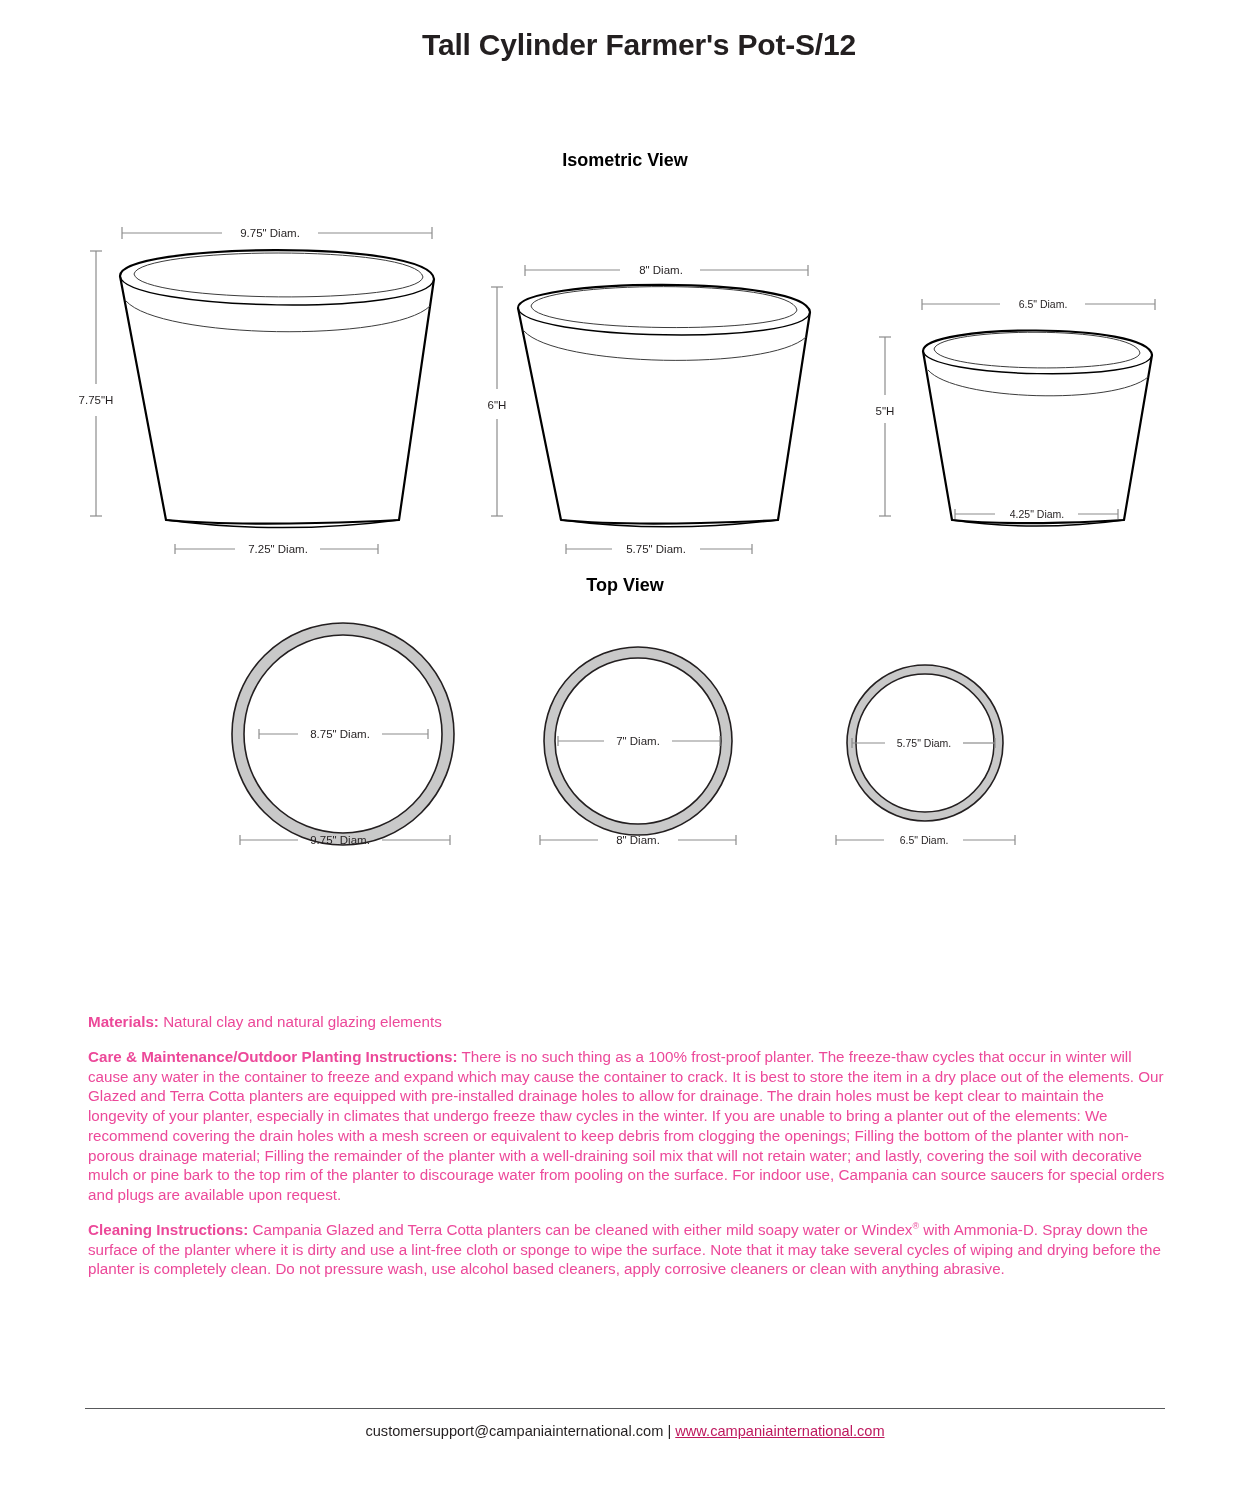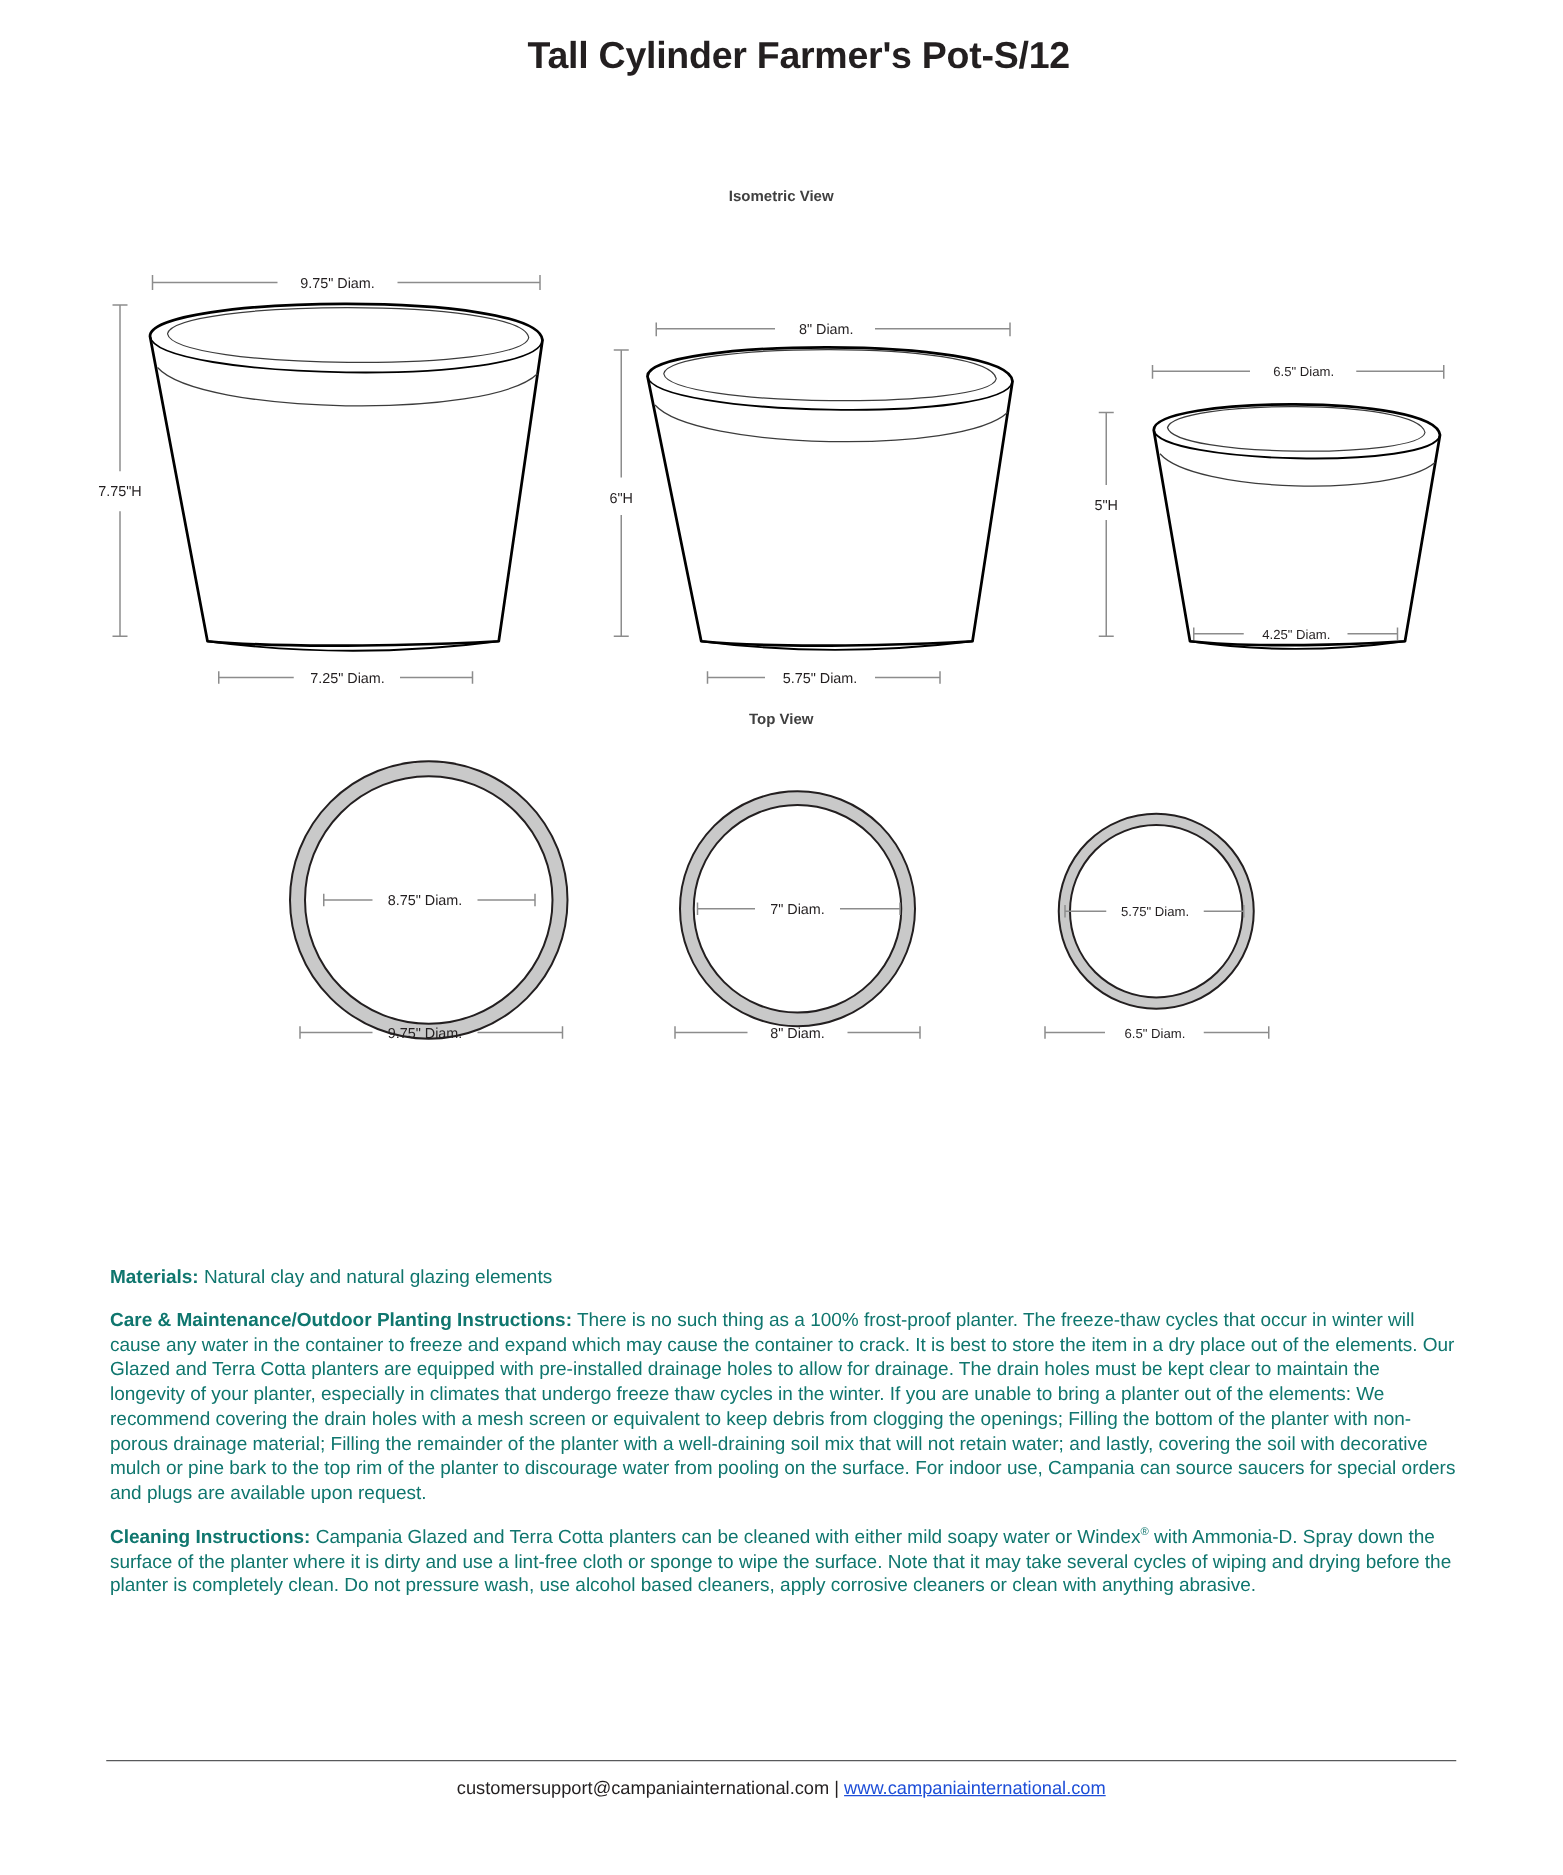--- a/index.html
+++ b/index.html
@@ -19,23 +19,23 @@
     font-size: 30px;
     font-weight: bold;
     letter-spacing: -0.2px;
     margin-top: 28px;
     color: #231f20;
     padding-left: 28px;
   }
 
   .section-heading {
     text-align: center;
-    font-size: 12px;
+    font-size: 18px;
     font-weight: bold;
-    color: #404040;
+    color: #000000;
   }
 
   #iso-heading { margin-top: 88px; }
   #top-heading { margin-top: 14px; }
 
   .svg-stage { display: block; }
 
   .dim-text {
     font-family: "Liberation Sans", sans-serif;
     font-size: 11.5px;
@@ -88,21 +88,21 @@
   .body-block {
     position: absolute;
     left: 88px;
     right: 85px;
     top: 1012px;
   }
   .body-para {
     font-family: "Liberation Sans", sans-serif;
     font-size: 15.2px;
     line-height: 1.30;
-    color: #0f766e;
+    color: #ec4899;
     margin: 0 0 15px 0;
     text-align: left;
   }
   .body-para b { font-weight: bold; }
   .body-para sup { font-size: 9px; vertical-align: super; }
 
   
   .footer {
     position: absolute;
     left: 0;
@@ -116,21 +116,21 @@
   }
   .footer-text {
     text-align: center;
     font-family: "Liberation Sans", sans-serif;
     font-size: 14.6px;
     line-height: 1.42;
     color: #231f20;
     padding-top: 12px;
   }
   .footer-link {
-    color: #1d4ed8;
+    color: #be185d;
     text-decoration: underline;
   }
 </style>
 </head>
 <body>
 
 <div class="page-title">Tall Cylinder Farmer's Pot-S/12</div>
 
 <div class="section-heading" id="iso-heading">Isometric View</div>
 

